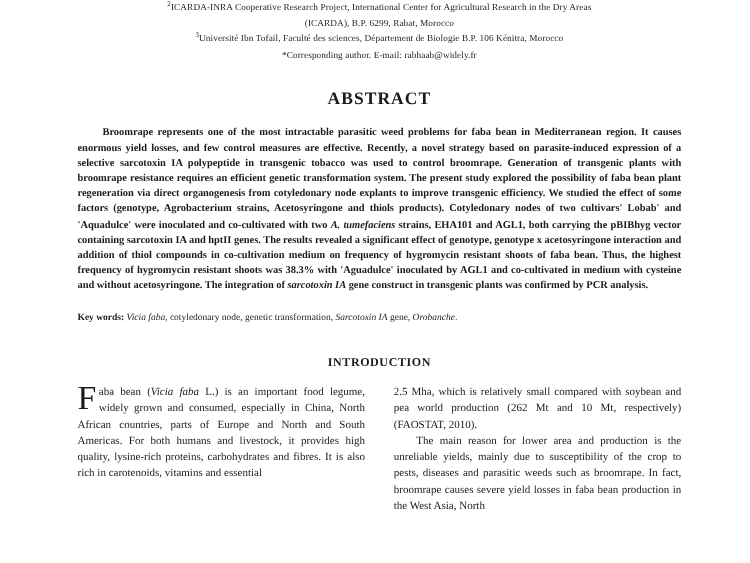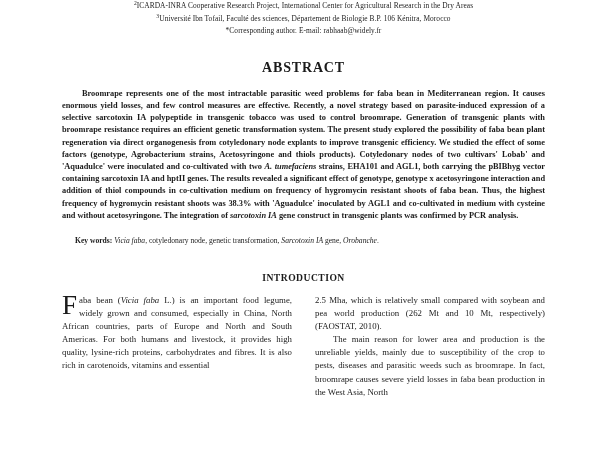--- a/index.html
+++ b/index.html
@@ -67,21 +67,20 @@
   }
   .abstract-body i, .abstract-body em {
   }
 
   
   .keywords {
     margin-top: 13px;
     font-size: 7.6px;
     line-height: 11px;
     text-align: left;
-    margin-left: 13px;
   }
   .keywords .kw-label {
     font-weight: bold;
   }
   .keywords .kw-list {
     font-style: italic;
   }
   .keywords .kw-list .roman {
     font-style: normal;
   }
@@ -125,20 +124,21 @@
   .col i, .col em { font-style: italic; }
 </style>
 </head>
 <body>
 
 <div class="page">
   <div class="content">
 
     <div class="affiliations">
       <span class="aff-line"><sup>2</sup><span>ICARDA-INRA Cooperative Research Project, International Center for Agricultural Research in the Dry Areas</span></span>
+      <span class="aff-line"><span>(ICARDA), B.P. 6299, Rabat, Morocco</span></span>
       <span class="aff-line"><sup>3</sup><span>Université Ibn Tofail, Faculté des sciences, Département de Biologie B.P. 106 Kénitra, Morocco</span></span>
       <span class="aff-line"><span>*Corresponding author. E-mail: rabhaab@widely.fr</span></span>
     </div>
 
     <div class="abstract-heading">ABSTRACT</div>
 
     <div class="abstract-body"><span>Broomrape represents one of the most intractable parasitic weed problems for faba bean in Mediterranean region. It causes enormous yield losses, and few control measures are effective. Recently, a novel strategy based on parasite-induced expression of a selective sarcotoxin IA polypeptide in transgenic tobacco was used to control broomrape. Generation of transgenic plants with broomrape resistance requires an efficient genetic transformation system. The present study explored the possibility of faba bean plant regeneration via direct organogenesis from cotyledonary node explants to improve transgenic efficiency. We studied the effect of some factors (genotype, Agrobacterium strains, Acetosyringone and thiols products). Cotyledonary nodes of two cultivars' Lobab' and 'Aquadulce' were inoculated and co-cultivated with two </span><i>A. tumefaciens</i><span> strains, EHA101 and AGL1, both carrying the pBIBhyg vector containing sarcotoxin IA and hptII genes. The results revealed a significant effect of genotype, genotype x acetosyringone interaction and addition of thiol compounds in co-cultivation medium on frequency of hygromycin resistant shoots of faba bean. Thus, the highest frequency of hygromycin resistant shoots was 38.3% with 'Aguadulce' inoculated by AGL1 and co-cultivated in medium with cysteine and without acetosyringone. The integration of </span><i>sarcotoxin IA</i><span> gene construct in transgenic plants was confirmed by PCR analysis.</span></div>
 
     <div class="keywords"><span class="kw-label">Key words:</span> <span class="kw-list"><span>Vicia faba</span><span class="roman">, cotyledonary node, genetic transformation, </span><span>Sarcotoxin IA</span><span class="roman"> gene, </span><span>Orobanche</span><span class="roman">.</span></span></div>
 

